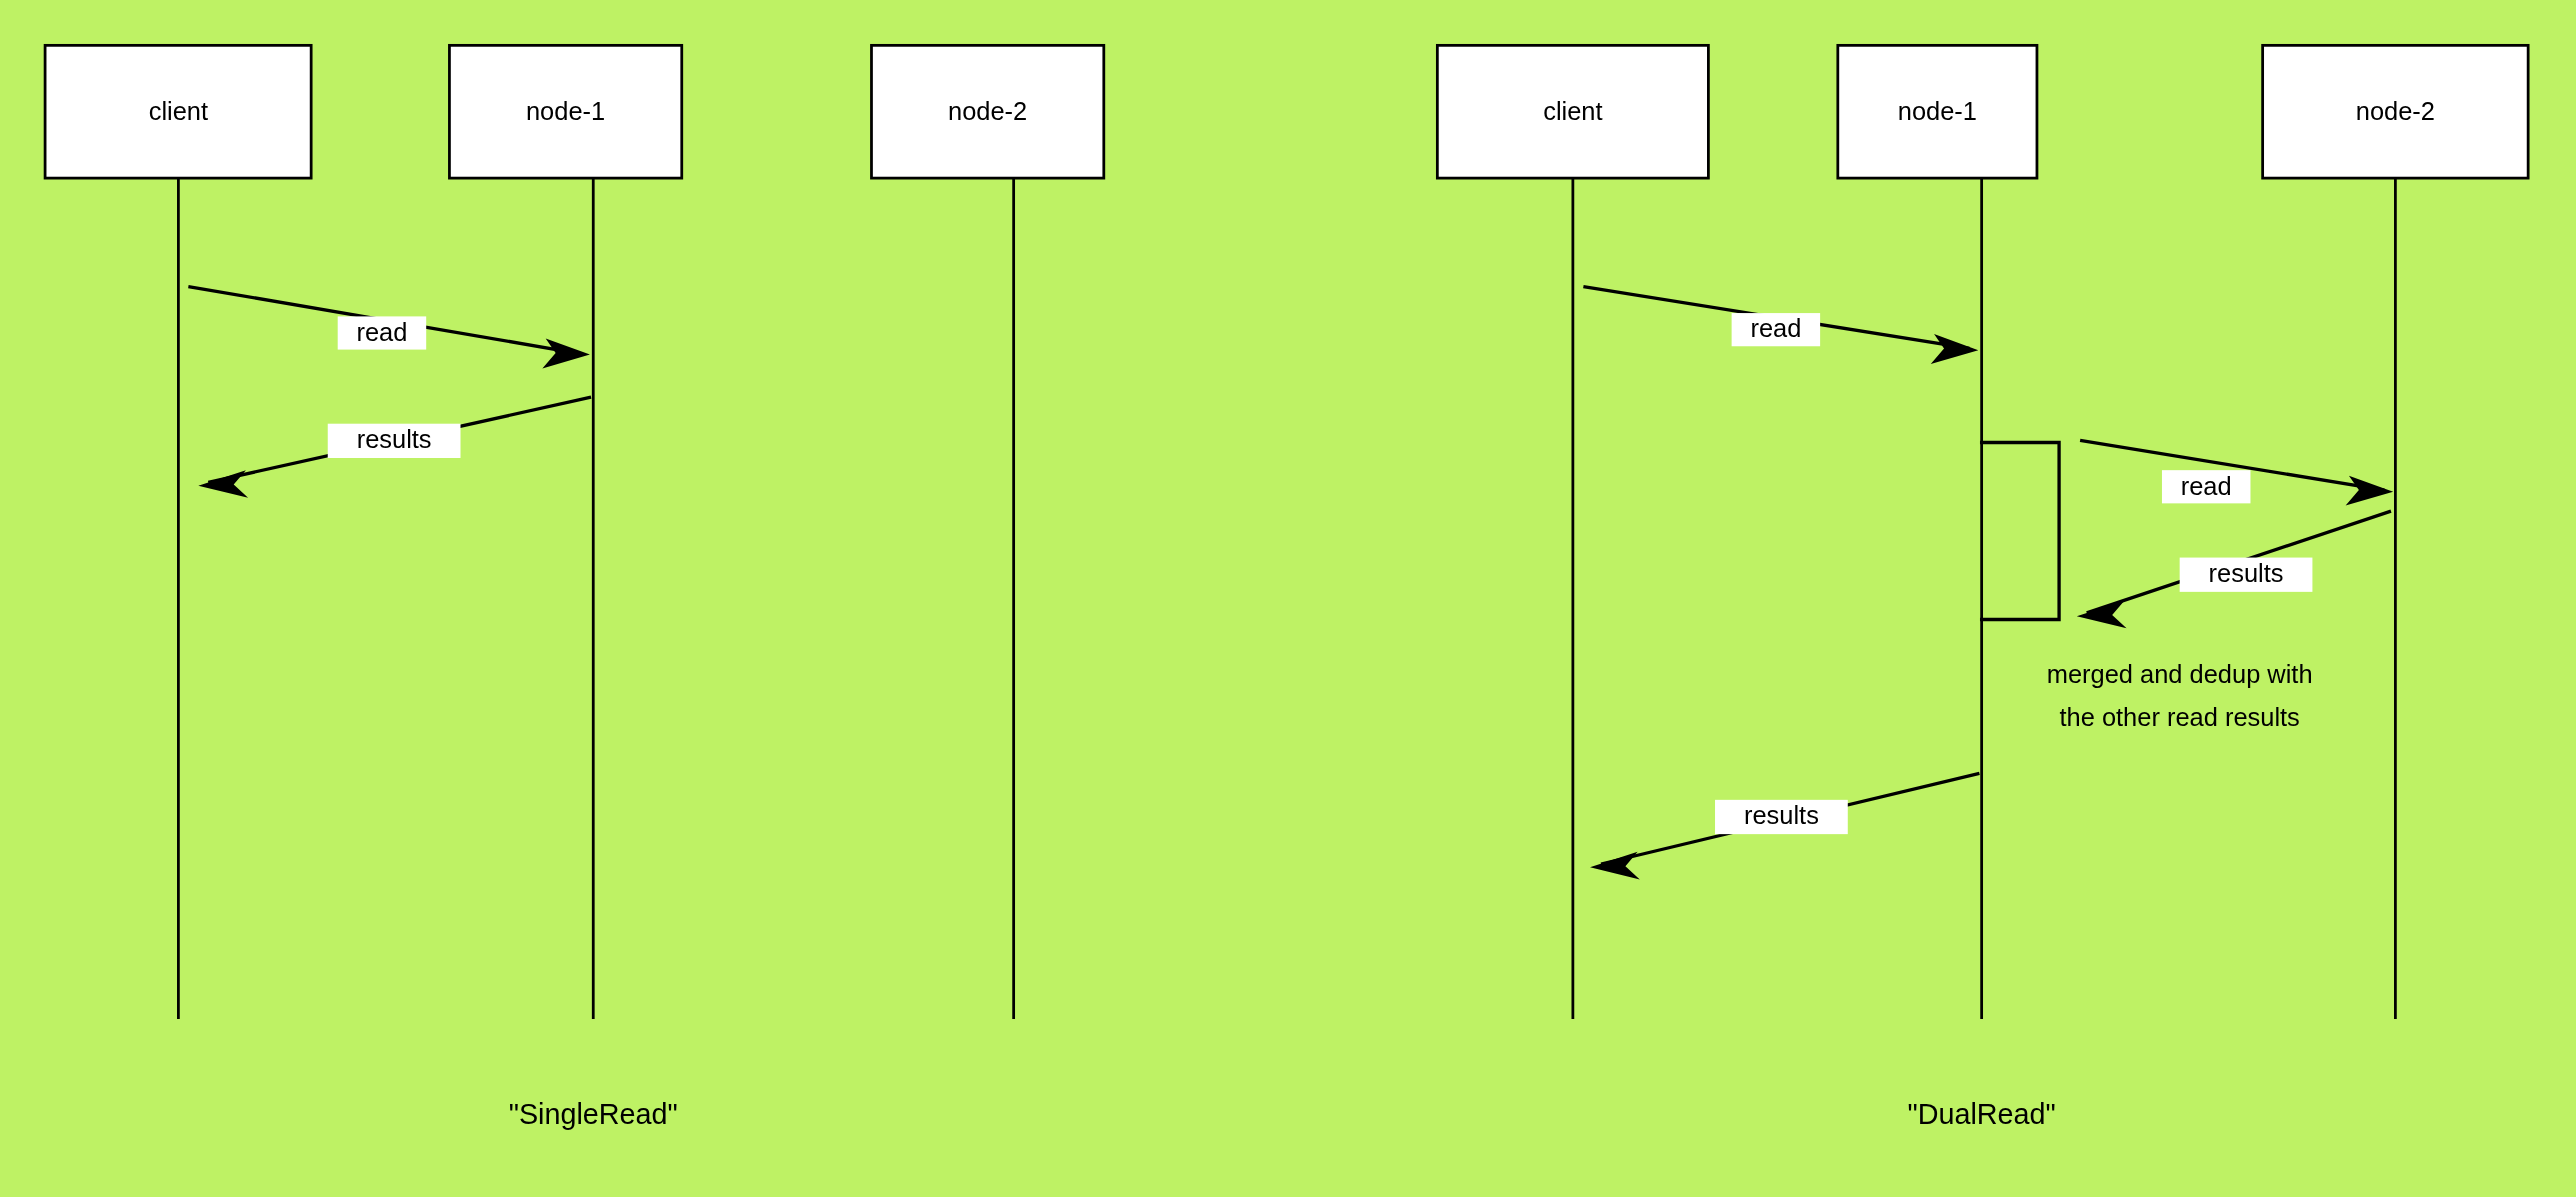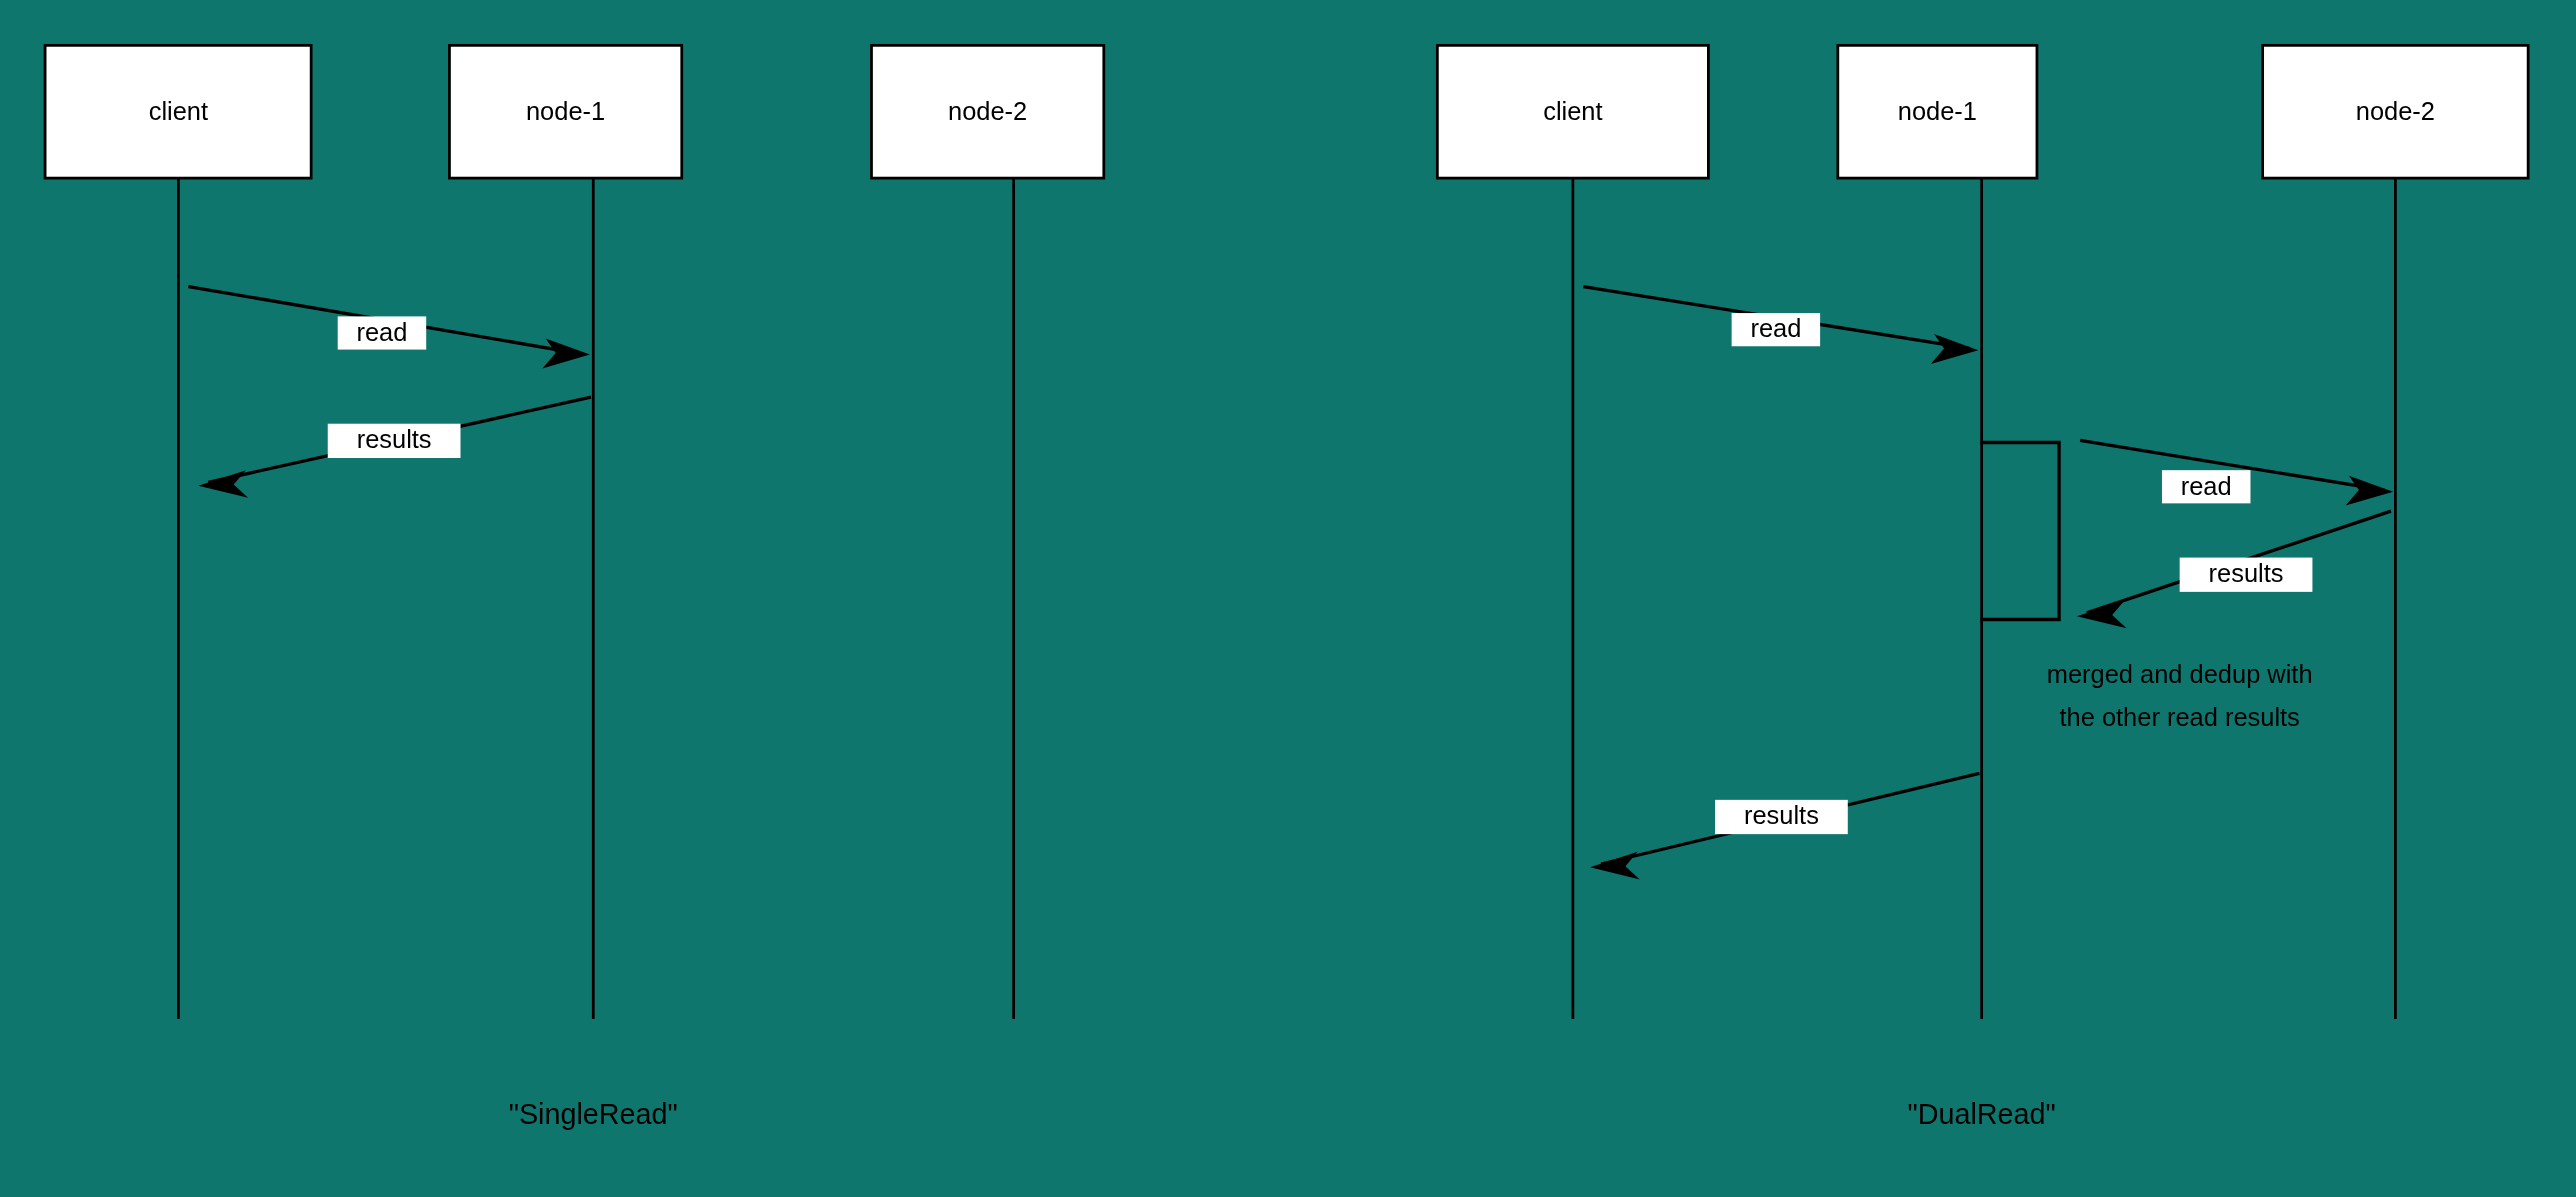--- a/index.html
+++ b/index.html
@@ -11,21 +11,21 @@
   body {
     width: 2576px;
     height: 1197px;
     font-family: "Liberation Sans", sans-serif;
     overflow: hidden;
   }
   #diagram-root {
     position: relative;
     width: 2576px;
     height: 1197px;
-    background: #0f766e;
+    background: #bef264;
   }
   svg.seq-canvas {
     display: block;
     width: 2576px;
     height: 1197px;
   }
   .participant-box {
     fill: #ffffff;
     stroke: #000000;
     stroke-width: 5;

